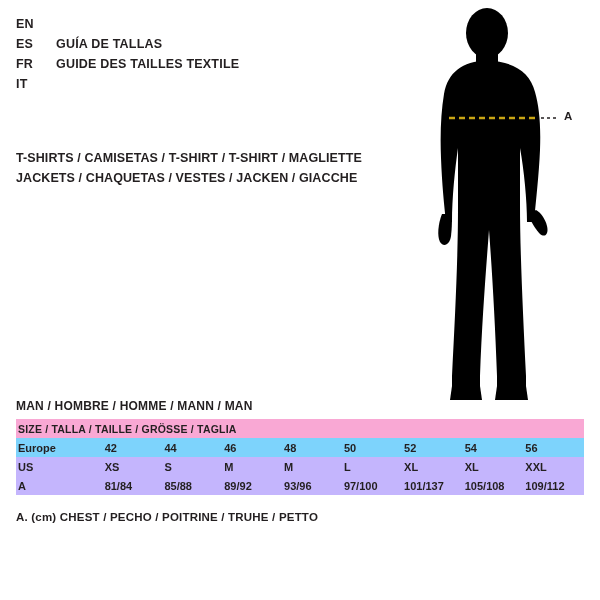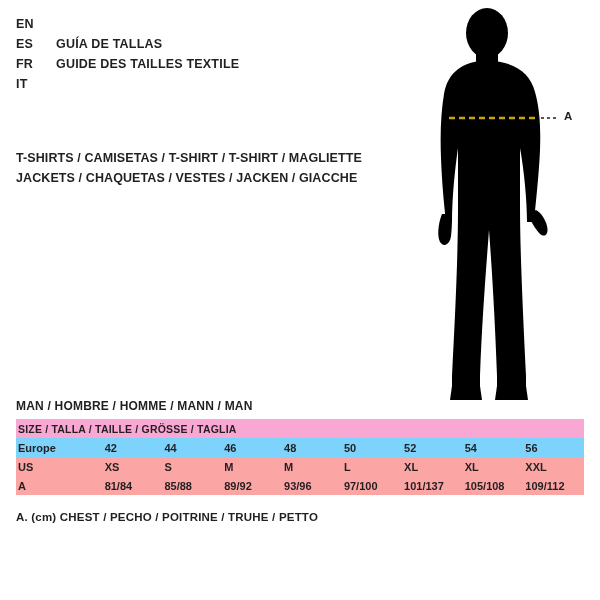--- a/index.html
+++ b/index.html
@@ -111,21 +111,21 @@
   }
   tr.row-head td {
     background: #f9a8d4;
     font-size: 10.5px;
     letter-spacing: 0.2px;
   }
   tr.row-shaded td {
     background: #7dd3fc;
   }
   tr.row-plain td {
-    background: #fca5a5;
+    background: #c4b5fd;
   }
   td.col-label {
     width: 88px;
   }
   td.col-val {
     width: 60px;
     text-align: left;
   }
   .footnote {
     margin-top: 16px;

